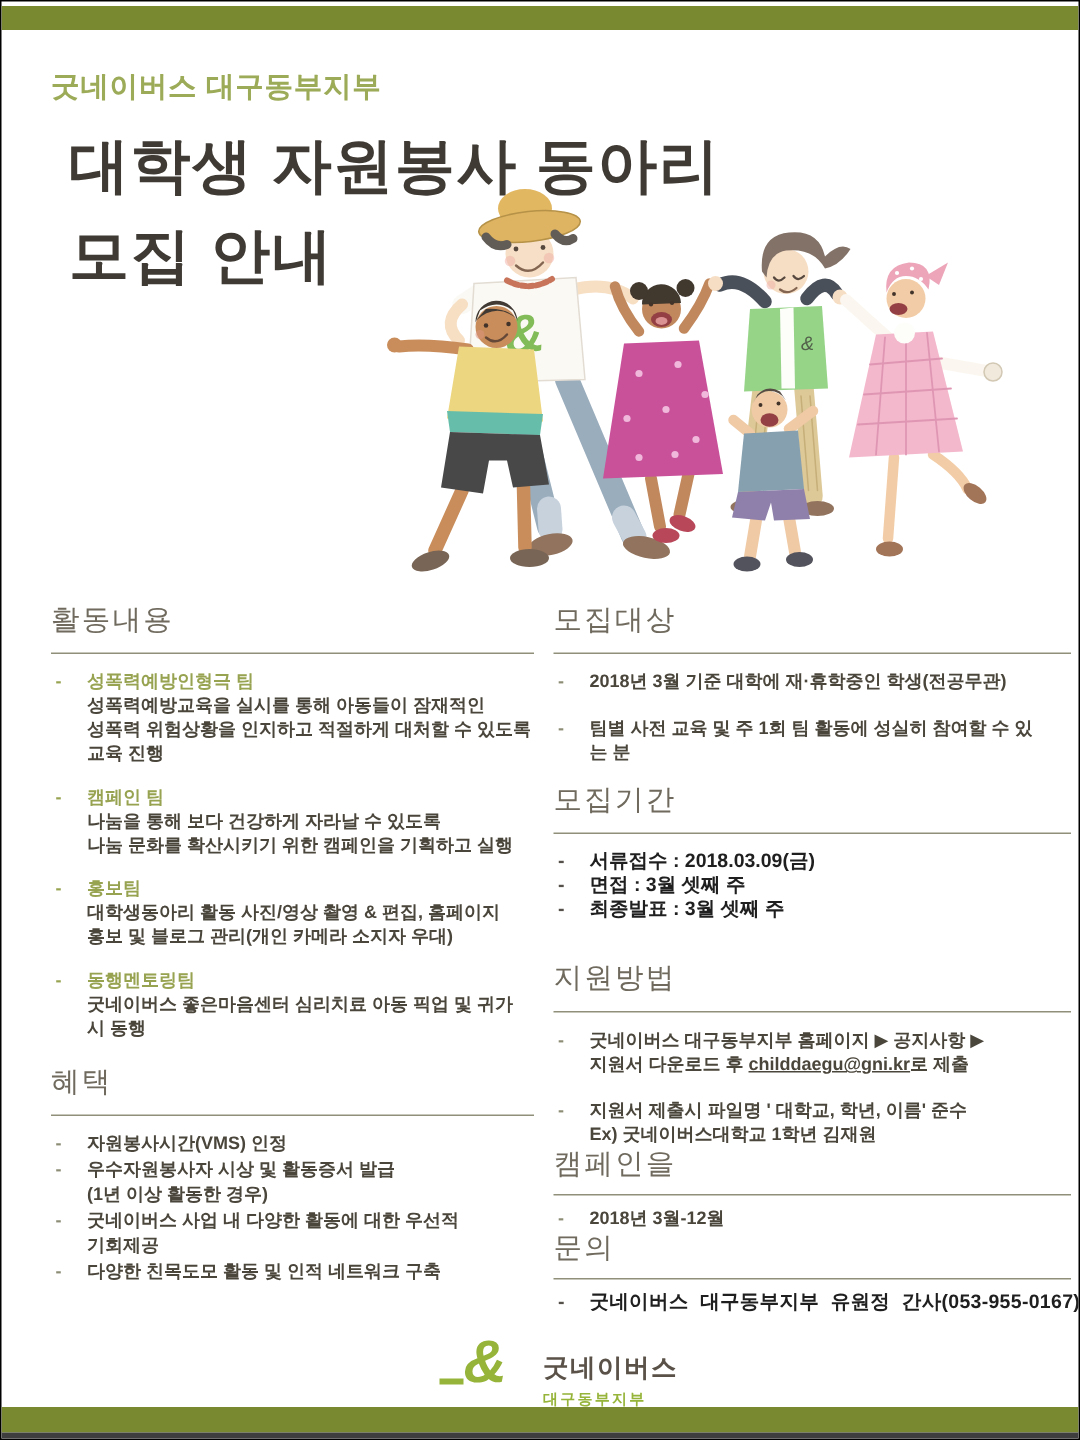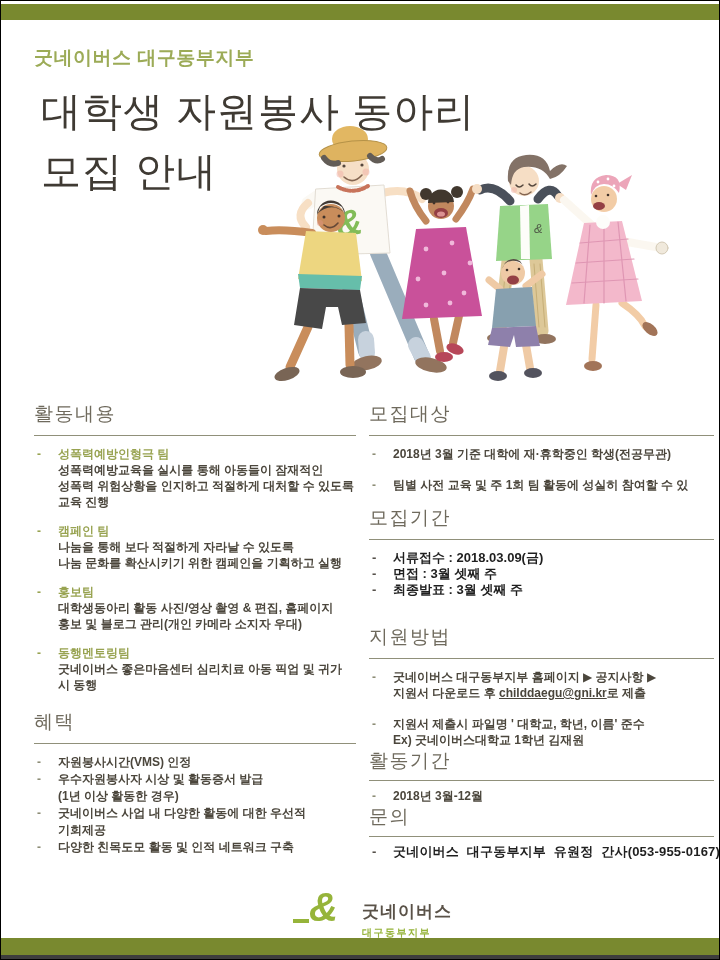--- a/index.html
+++ b/index.html
@@ -5,21 +5,21 @@
   html,body{margin:0;padding:0;background:#e9e9e9;font-family:"Liberation Sans","DejaVu Sans",sans-serif;}
   .page{position:relative;width:720px;height:960px;margin:0 auto;background:#ffffff;
         border:1px solid #000000;box-sizing:border-box;overflow:hidden;}
   .bar{position:absolute;left:0;right:0;background:var(--accent-bar,#79892f);}
   .bar-top{top:3px;height:16px;}
   .bar-bottom{bottom:4px;height:17px;}
   .page-edge{position:absolute;left:0;right:0;bottom:0;height:4px;background:#3e3e3e;}
 
   .hdr{position:absolute;left:33px;top:44px;}
   .org{font-size:19px;font-weight:bold;color:var(--olive,#9cab57);letter-spacing:.5px;}
-  .title{margin:10px 7px 0;font-size:40px;line-height:60px;font-weight:normal;
+  .title{margin:10px 12px 0;font-size:40px;line-height:60px;font-weight:bold;
          color:var(--title,#3f3a33);letter-spacing:1px;}
   .title span{display:block;}
 
   .illus{position:absolute;left:253px;top:110px;width:455px;height:285px;}
 
   .col{position:absolute;top:400px;}
   .col-left{left:33px;width:322px;}
   .col-right{left:368px;width:345px;}
   .sec-heading{margin:0;font-size:19px;line-height:26px;font-weight:400;
                color:var(--heading,#6f6a5d);letter-spacing:1.5px;}
@@ -208,21 +208,21 @@
             <div class="team">
               <span class="dash">-</span>
               <div class="team-title">성폭력예방인형극 팀</div>
               <div class="line">성폭력예방교육을 실시를 통해 아동들이 잠재적인</div>
               <div class="line">성폭력 위험상황을 인지하고 적절하게 대처할 수 있도록</div>
               <div class="line">교육 진행</div>
             </div>
             <div class="team">
               <span class="dash">-</span>
               <div class="team-title">캠페인 팀</div>
-              <div class="line">나눔을 통해 보다 적절하게 자라날 수 있도록</div>
+              <div class="line">나눔을 통해 보다 건강하게 자라날 수 있도록</div>
               <div class="line">나눔 문화를 확산시키기 위한 캠페인을 기획하고 실행</div>
             </div>
             <div class="team">
               <span class="dash">-</span>
               <div class="team-title">홍보팀</div>
               <div class="line">대학생동아리 활동 사진/영상 촬영 &amp; 편집, 홈페이지</div>
               <div class="line">홍보 및 블로그 관리(개인 카메라 소지자 우대)</div>
             </div>
             <div class="team">
               <span class="dash">-</span>
@@ -262,20 +262,21 @@
           <h2 class="sec-heading">모집대상</h2>
           <div class="sec-rule"></div>
           <div class="sec-body gap-loose">
             <div class="bullet">
               <span class="dash">-</span>
               <div class="line">2018년 3월 기준 대학에 재·휴학중인 학생(전공무관)</div>
             </div>
             <div class="bullet">
               <span class="dash">-</span>
               <div class="line">팀별 사전 교육 및 주 1회 팀 활동에 성실히 참여할 수 있</div>
+              <div class="line">는 분</div>
             </div>
           </div>
         </section>
         <section class="section sec-period">
           <h2 class="sec-heading">모집기간</h2>
           <div class="sec-rule"></div>
           <div class="sec-body alt">
             <div class="bullet">
               <span class="dash">-</span>
               <div class="line">서류접수 : 2018.03.09(금)</div>
@@ -300,21 +301,21 @@
               <div class="line"><span>지원서 다운로드 후 </span><span class="email">childdaegu@gni.kr</span><span>로 제출</span></div>
             </div>
             <div class="bullet">
               <span class="dash">-</span>
               <div class="line">지원서 제출시 파일명 ' 대학교, 학년, 이름' 준수</div>
               <div class="line">Ex) 굿네이버스대학교 1학년 김재원</div>
             </div>
           </div>
         </section>
         <section class="section sec-duration">
-          <h2 class="sec-heading">활동기간</h2>
+          <h2 class="sec-heading">캠페인을</h2>
           <div class="sec-rule"></div>
           <div class="sec-body">
             <div class="bullet">
               <span class="dash">-</span>
               <div class="line">2018년 3월-12월</div>
             </div>
           </div>
         </section>
         <section class="section sec-contact">
           <h2 class="sec-heading">문의</h2>

